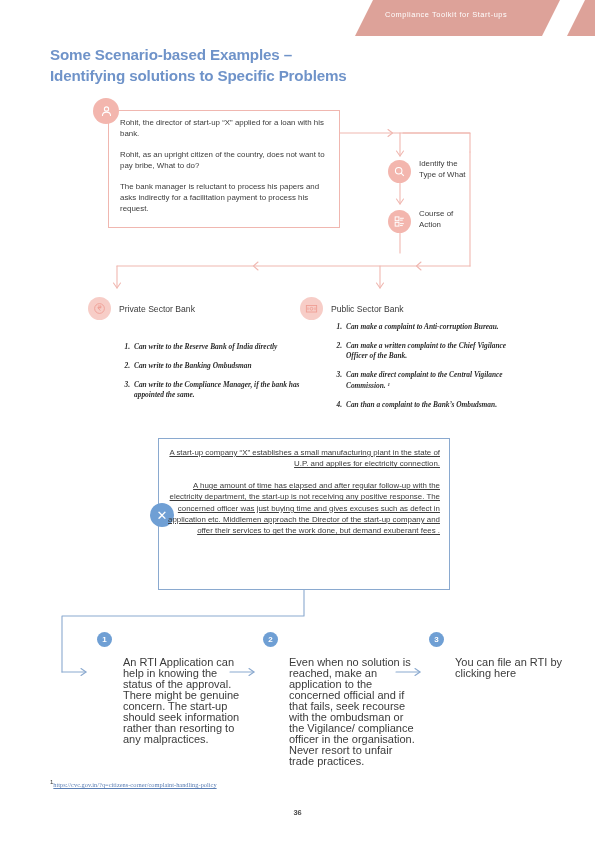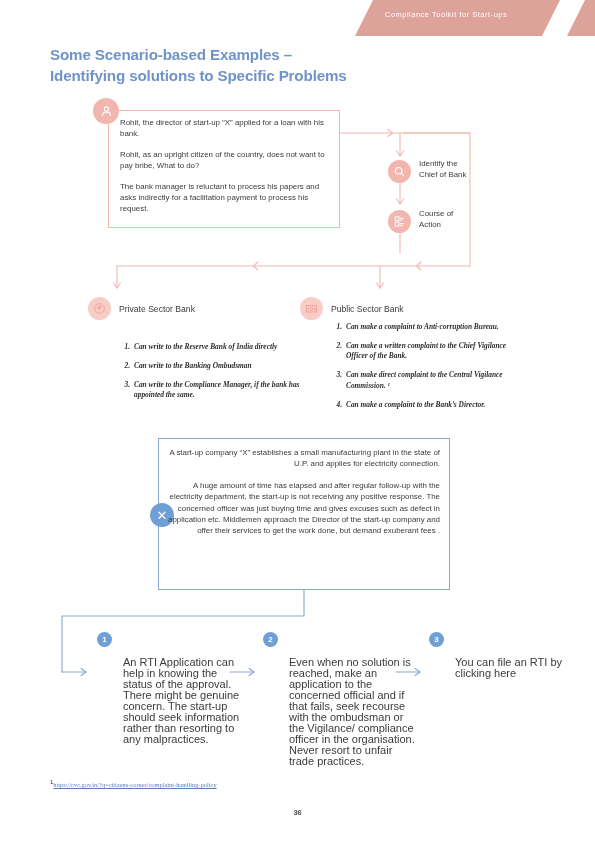--- a/index.html
+++ b/index.html
@@ -77,21 +77,21 @@
   }
   ol.items li{margin-bottom:8.5px;padding-left:2px;}
 
   
   .sc2-box{
     position:absolute;left:158px;top:438px;width:292px;height:152px;
     border:1.1px solid #8aa9cf;background:#ffffff;box-sizing:border-box;
   }
   .sc2-text{
     position:absolute;left:168px;top:447px;width:272px;
-    font-size:7.9px;line-height:11.4px;color:#3b3b3b;text-align:right;
+    font-size:7.9px;line-height:11.4px;color:#3b3b3b;text-align:right;text-decoration:underline;
   }
   .sc2-text p{margin:0 0 10px 0;}
   .sc2-text p:last-child{margin-bottom:0;}
   .cross-icon{
     position:absolute;left:150px;top:503px;width:24px;height:24px;border-radius:50%;
     background:#6f9fd4;display:flex;align-items:center;justify-content:center;
     color:#fff;font-size:13px;line-height:1;
   }
 
   
@@ -177,21 +177,21 @@
   </div>
 
   <div class="node-icon" style="left:388px;top:160px;">
     <svg width="13" height="13" viewBox="0 0 24 24" fill="none" stroke="#ffffff" stroke-width="2">
       <circle cx="10.5" cy="10.5" r="6"></circle>
       <line x1="15" y1="15" x2="20" y2="20"></line>
     </svg>
   </div>
   <div class="node-label" style="left:419px;top:159px;">
     <div>Identify the</div>
-    <div>Chief of Bank</div>
+    <div>Type of What</div>
   </div>
 
   <div class="node-icon" style="left:388px;top:210px;">
     <svg width="13" height="13" viewBox="0 0 24 24" fill="none" stroke="#ffffff" stroke-width="1.8">
       <rect x="4" y="3.5" width="7" height="7"></rect>
       <rect x="4" y="13.5" width="7" height="7"></rect>
       <path d="M13 6 L20 6 M13 9.5 L18 9.5 M13 16 L20 16 M13 19.5 L18 19.5"></path>
     </svg>
   </div>
   <div class="node-label" style="left:419px;top:209px;">
@@ -217,21 +217,21 @@
       <rect x="2.5" y="6.5" width="19" height="12"></rect>
       <circle cx="12" cy="12.5" r="2.6"></circle>
       <path d="M5.5 10v5 M18.5 10v5"></path>
     </svg>
   </div>
   <div class="sec-title" style="left:331px;top:304px;">Public Sector Bank</div>
   <ol class="items" style="left:331px;top:322px;width:180px;">
     <li>Can make a complaint to Anti-corruption Bureau.</li>
     <li>Can make a written complaint to the Chief Vigilance Officer of the Bank.</li>
     <li>Can make direct complaint to the Central Vigilance Commission. ¹</li>
-    <li>Can make a complaint to the Bank’s Director.</li>
+    <li>Can than a complaint to the Bank’s Ombudsman.</li>
   </ol>
 
   <svg class="conn">
     <g stroke="#8aa9cf" stroke-width="1.1" fill="none" stroke-linecap="round" stroke-linejoin="round">
 
       <path d="M304,590 L304,616 L62,616 L62,672"></path>
       <path d="M62,672 L86,672"></path>
       <polyline points="81,668.5 86,672 81,675.5"></polyline>
 
       <path d="M230,672 L254,672"></path>

